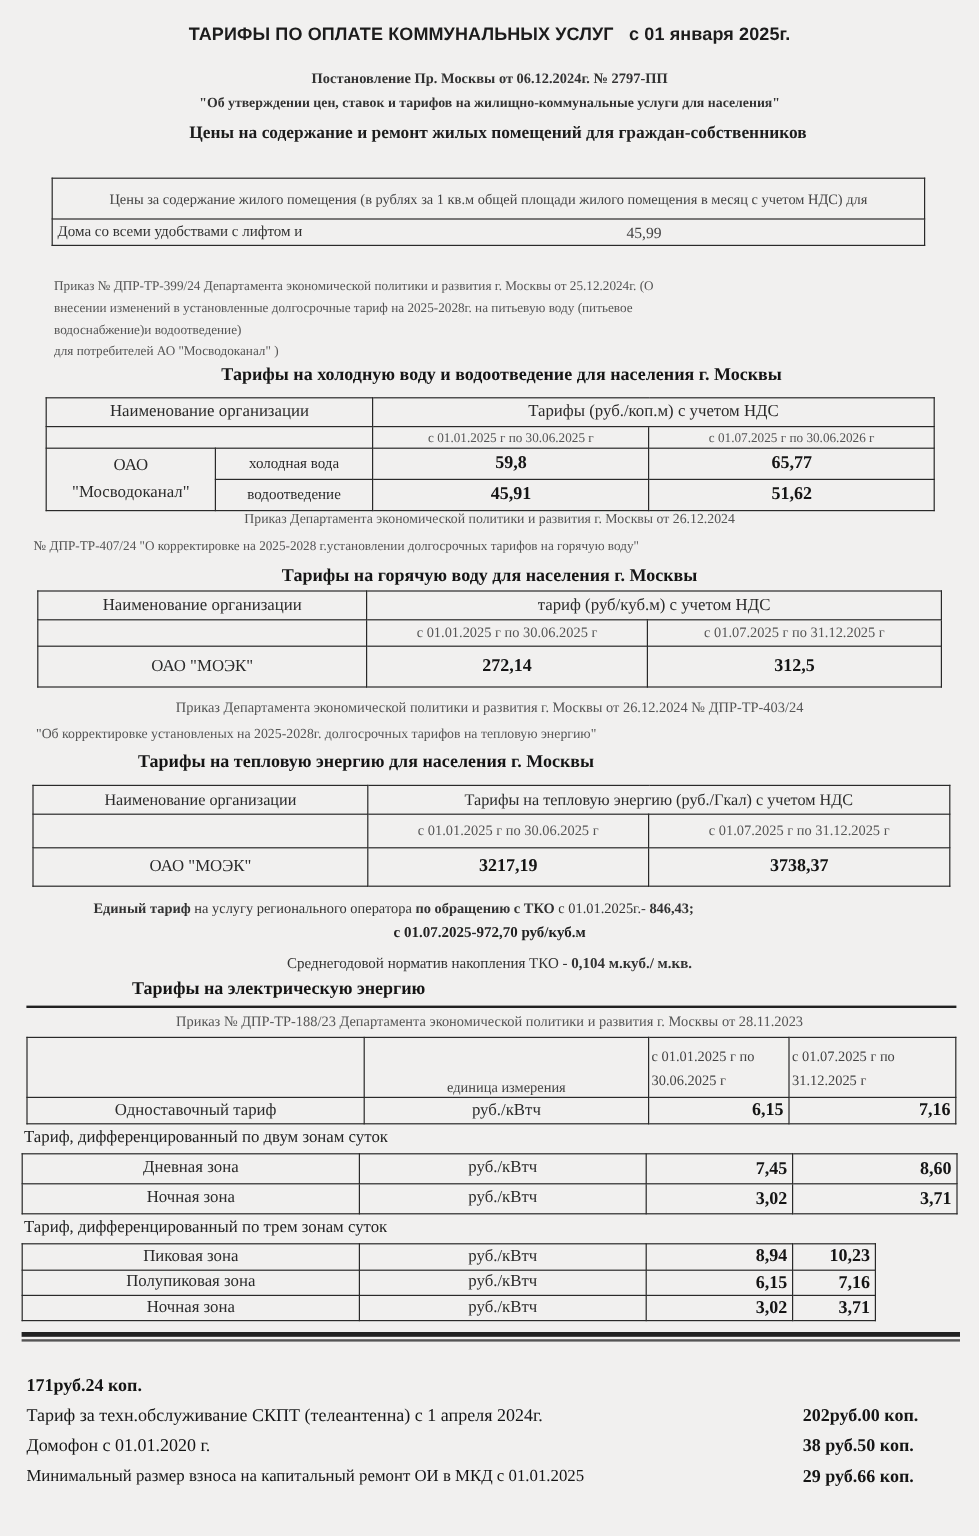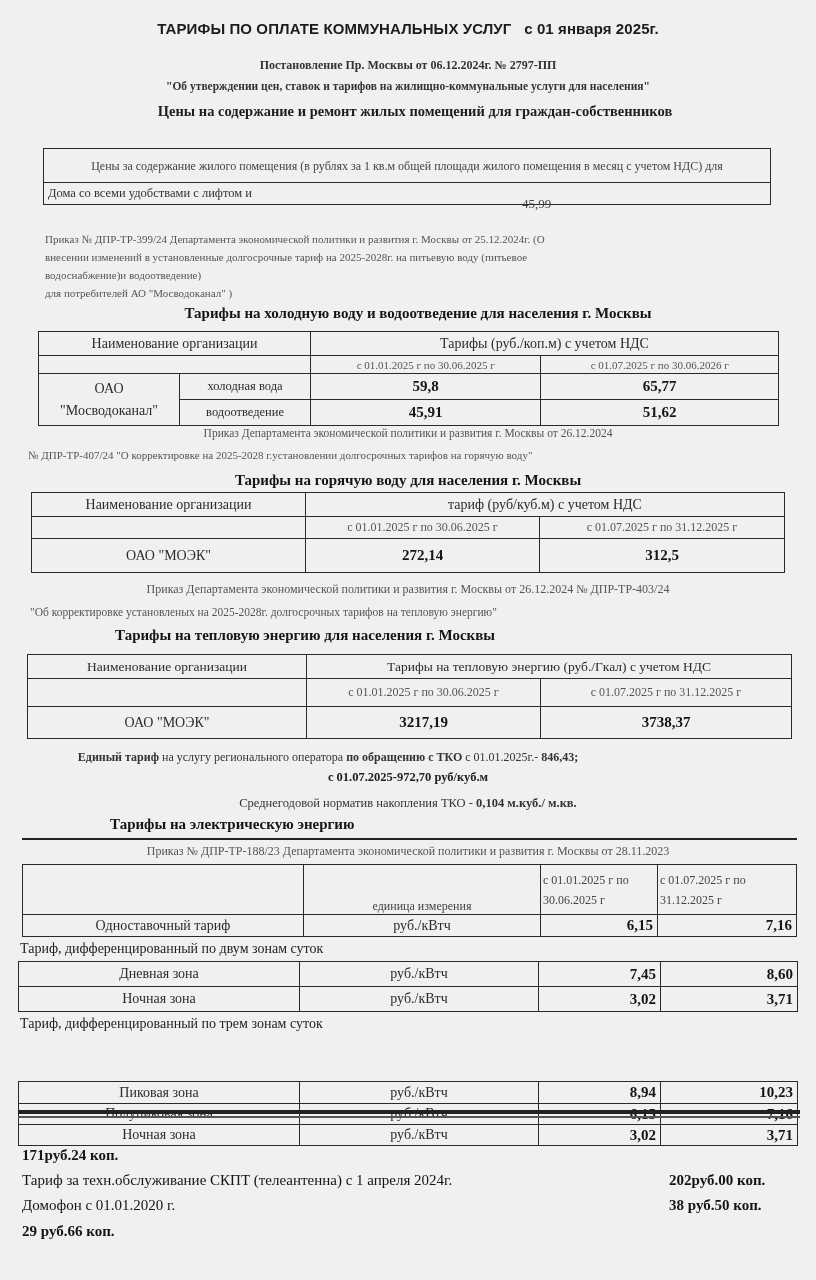--- a/index.html
+++ b/index.html
@@ -41,21 +41,21 @@
 <div class="abs center bold" style="left:0;width:830px;top:103px;font-size:14.5px;color:#1d1d1d;">Цены на содержание и ремонт жилых помещений для граждан-собственников</div>
 
 <table style="left:43px;top:148px;width:728px;">
   <tbody>
       <tr style="height:34px;">
     <td class="center" style="font-size:12px;color:#444;line-height:16px;">Цены за содержание жилого помещения (в рублях за 1 кв.м общей площади жилого помещения в месяц с учетом НДС) для</td>
   </tr>
   <tr style="height:22px;">
     <td style="font-size:12.5px;color:#333;position:relative;">
       <span>Дома со всеми удобствами с лифтом и</span>
-      <span style="position:absolute;left:478px;top:13px;font-size:13px;color:#444;">45,99</span>
+      <span style="position:absolute;left:478px;top:3px;font-size:13px;color:#444;">45,99</span>
     </td>
   </tr>
 </tbody>
   </table>
 
 <div class="abs small gray" style="left:45px;top:230px;line-height:18px;font-size:11px;">
   <div>Приказ № ДПР-ТР-399/24 Департамента экономической политики и развития г. Москвы  от 25.12.2024г. (О</div>
   <div>внесении изменений  в установленные долгосрочные тариф на 2025-2028г. на питьевую воду (питьевое</div>
   <div>водоснабжение)и водоотведение)</div>
   <div>для потребителей АО "Мосводоканал" )</div>
@@ -188,21 +188,21 @@
     <td class="center" style="font-size:14px;">Ночная зона</td>
     <td class="center" style="font-size:14px;">руб./кВтч</td>
     <td class="right val">3,02</td>
     <td class="right val">3,71</td>
   </tr>
 </tbody>
   </table>
 
 <div class="abs" style="left:20px;top:1016px;font-size:14px;color:#222;">Тариф, дифференцированный по трем зонам суток</div>
 
-<table style="left:18px;top:1081px;width:780px;">
+<table style="left:18px;top:1036px;width:712px;">
   <tbody>
       <tr style="height:22px;">
     <td class="center" style="width:272px;font-size:14px;">Пиковая зона</td>
     <td class="center" style="width:230px;font-size:14px;">руб./кВтч</td>
     <td class="right val" style="width:113px;">8,94</td>
     <td class="right val">10,23</td>
   </tr>
   <tr style="height:21px;">
     <td class="center" style="font-size:14px;">Полупиковая зона</td>
     <td class="center" style="font-size:14px;">руб./кВтч</td>
@@ -226,14 +226,15 @@
 </div>
 <div class="footer-row" style="top:1172px;">
   <span>Тариф за техн.обслуживание СКПТ (телеантенна) с 1 апреля 2024г.</span>
     <span class="v">202руб.00 коп.</span>
 </div>
 <div class="footer-row" style="top:1197px;">
   <span>Домофон с 01.01.2020 г.</span>
     <span class="v">38 руб.50 коп.</span>
 </div>
 <div class="footer-row" style="top:1223px;font-size:14px;">
+  <span>Минимальный размер взноса на капитальный ремонт ОИ в МКД с 01.01.2025</span>
     <span class="v" style="font-size:15px;font-family:Liberation Serif, serif;">29 руб.66 коп.</span>
 </div>
 
 </body></html>

